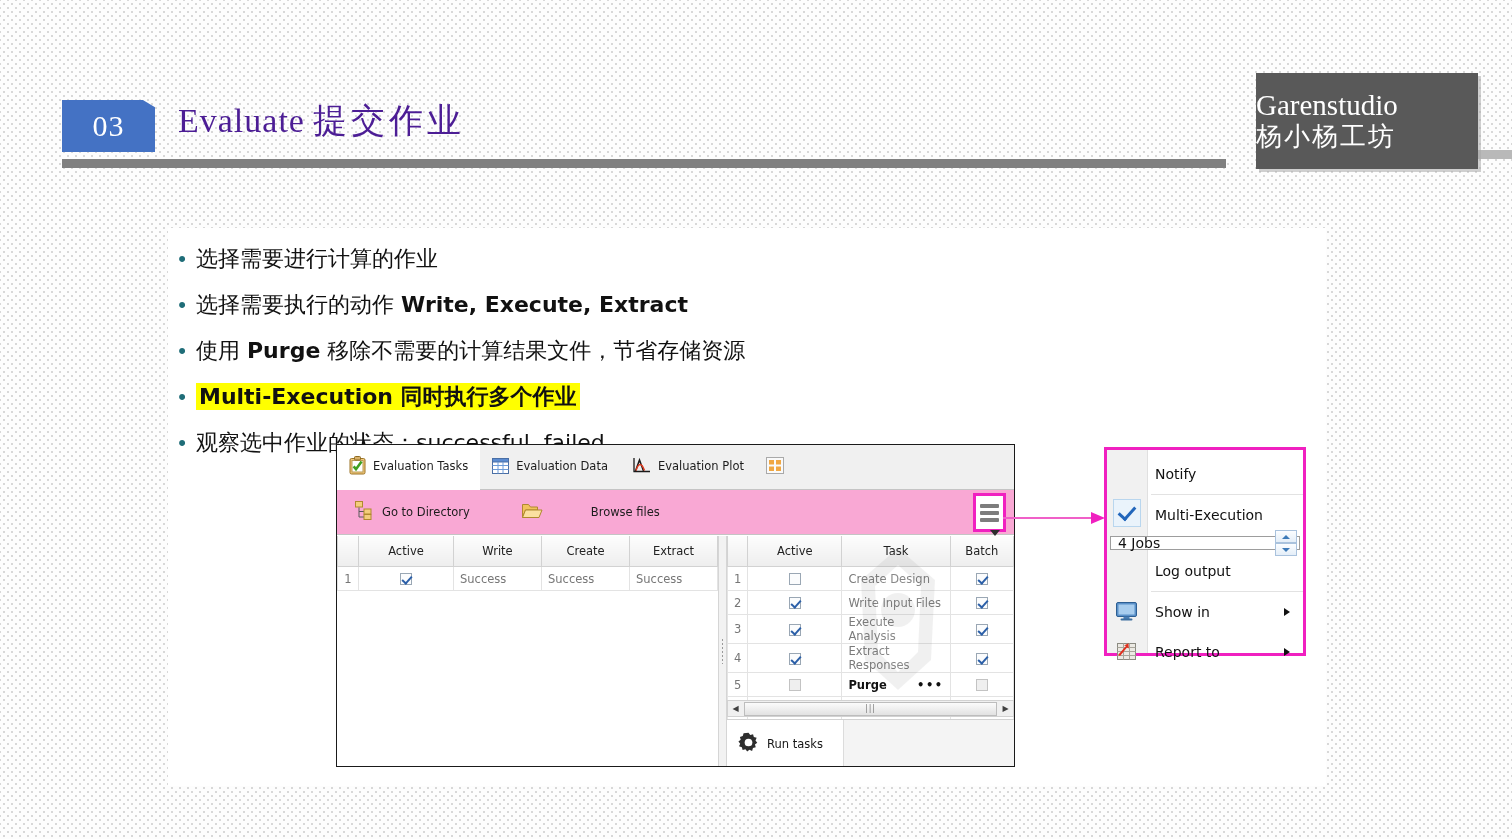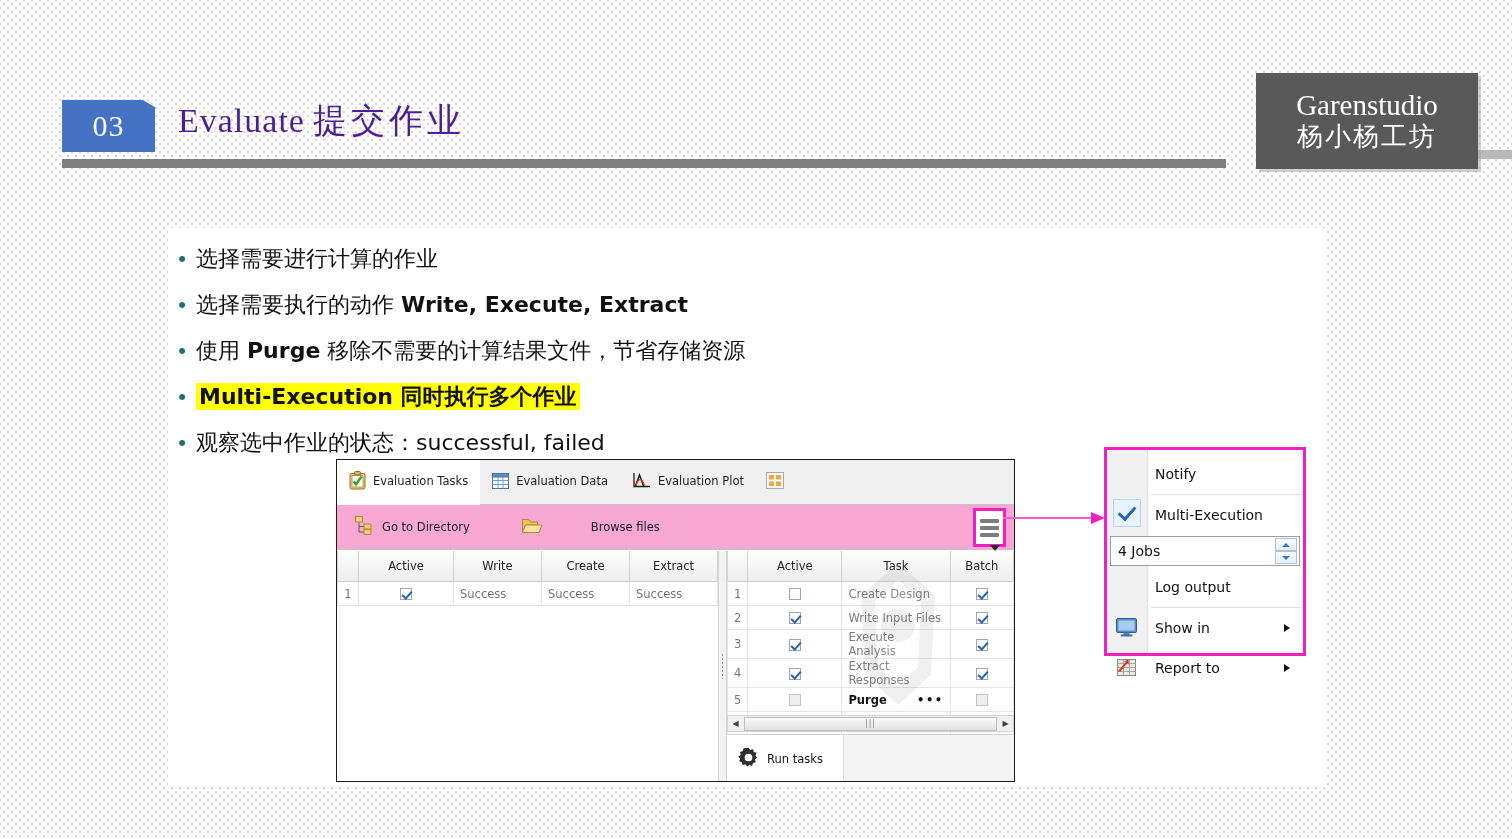--- a/index.html
+++ b/index.html
@@ -41,21 +41,21 @@
     position:absolute; left:62px; top:159px;
     width:1164px; height:9px; background:#808080;
   }
 
   
   #logo-box {
     position:absolute; left:1256px; top:73px;
     width:222px; height:96px;
     background:#595959;
     display:flex; flex-direction:column;
-    align-items:center; justify-content:center;
+    justify-content:center;
     box-shadow:3px 3px 0 rgba(170,170,170,0.55);
   }
   #logo-box .l1 {
     font-family:"Liberation Serif", serif;
     font-size:29px; color:#ffffff; line-height:1.05;
   }
   #logo-box .l2 {
     font-family:"DejaVu Serif", serif;
     font-size:26px; color:#ffffff; line-height:1.2; letter-spacing:2px;
   }
@@ -81,21 +81,21 @@
   .bullet-text {
     font-family:"DejaVu Sans", sans-serif;
     font-size:22px; color:#111111; line-height:44px;
     white-space:nowrap;
   }
   .bullet-text b { font-weight:bold; }
   .hl { background:#ffff00; padding:1px 3px; font-weight:bold; }
 
   
   #app-window {
-    position:absolute; left:336px; top:459px;
+    position:absolute; left:336px; top:444px;
     width:679px; height:323px;
     background:#ffffff;
     border:1px solid #1a1a1a;
     box-sizing:border-box;
     font-family:"DejaVu Sans", sans-serif;
     overflow:hidden;
   }
 
   
   #tab-strip {
@@ -260,21 +260,21 @@
     position:absolute; left:6px; top:4px;
     width:28px; height:28px;
     background:#eaf3fb; border:1px solid #b9d6ee; box-sizing:border-box;
     display:flex; align-items:center; justify-content:center;
   }
   #check-frame .tick {
     width:7px; height:14px; border:solid #2266bb; border-width:0 3px 3px 0;
     transform:rotate(42deg); margin-top:-3px;
   }
   #jobs-spinner {
-    position:relative; height:30px; margin:1px 3px 1px 3px;
+    position:relative; height:14px; margin:1px 3px 1px 3px;
     border:1px solid #9d9d9d; background:#ffffff; box-sizing:border-box;
     display:flex; align-items:center;
   }
   #jobs-value {
     font-size:14px; color:#111111; padding-left:7px; flex:1;
     font-family:"DejaVu Sans", sans-serif;
   }
   #spin-btns {
     width:22px; height:26px; margin-right:2px;
     display:flex; flex-direction:column; flex:none;

